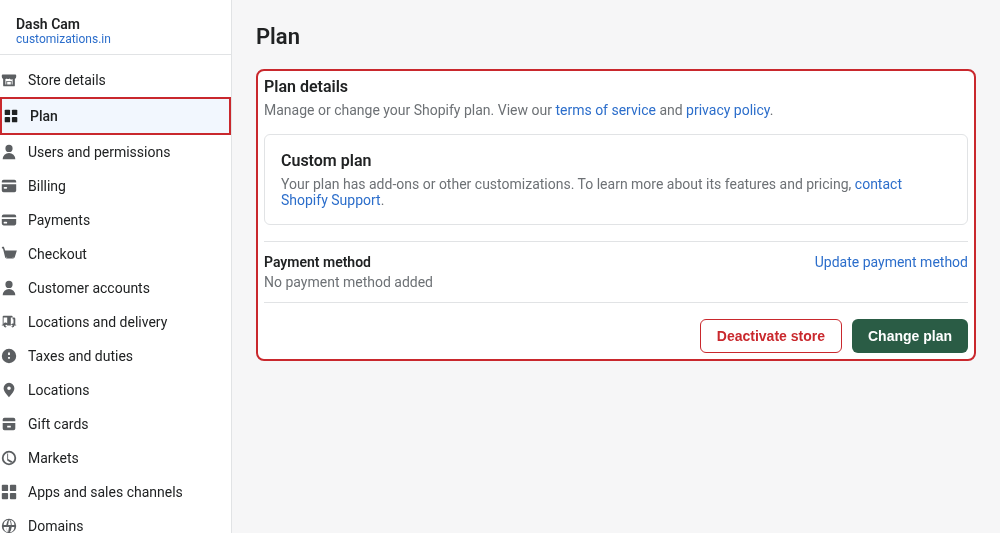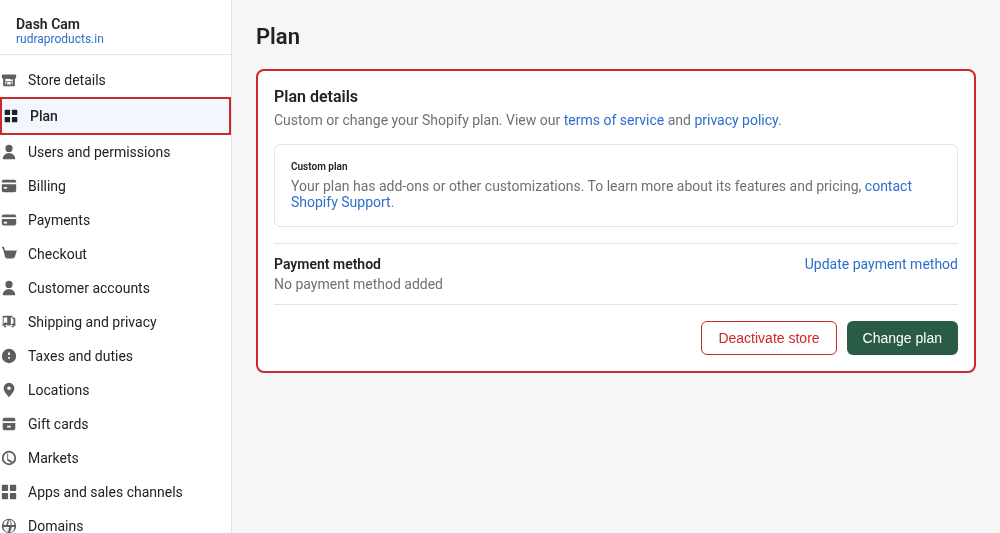--- a/index.html
+++ b/index.html
@@ -90,21 +90,21 @@
       font-size: 22px;
       font-weight: 600;
       color: #202223;
       margin-bottom: 20px;
     }
 
     .plan-card {
       background: #fff;
       border: 2px solid #c9282d;
       border-radius: 8px;
-      padding: 16px;
+      padding: 6px;
       max-width: 740px;
     }
 
     .plan-details-title {
       font-size: 16px;
       font-weight: 600;
       color: #202223;
       margin-bottom: 6px;
     }
 
@@ -121,21 +121,21 @@
 
     .custom-plan-box {
       border: 1px solid #e1e3e5;
       border-radius: 6px;
       padding: 16px;
       margin-bottom: 16px;
       background: #fff;
     }
 
     .custom-plan-title {
-      font-size: 10px;
+      font-size: 16px;
       font-weight: 600;
       color: #202223;
       margin-bottom: 6px;
     }
 
     .custom-plan-desc {
       font-size: 14px;
       color: #6d7175;
     }
 
@@ -181,47 +181,47 @@
     }
 
     .btn-deactivate {
       padding: 8px 16px;
       border: 1px solid #c9282d;
       background: #fff;
       color: #c9282d;
       border-radius: 6px;
       font-size: 14px;
       cursor: pointer;
-      font-weight: 400;
+      font-weight: 700;
     }
 
     .btn-change-plan {
       padding: 8px 16px;
       border: none;
       background: #2a5c45;
       color: #fff;
       border-radius: 6px;
       font-size: 14px;
       cursor: pointer;
-      font-weight: 400;
+      font-weight: 700;
     }
 
     
     .icon-svg {
       width: 18px;
       height: 18px;
     }
   </style>
 </head>
 <body>
 
 <div class="sidebar">
   <div class="sidebar-header">
     <div class="store-name">Dash Cam</div>
-    <div class="store-url">rudraproducts.in</div>
+    <div class="store-url">customizations.in</div>
   </div>
   <nav class="sidebar-nav">
 
     <div class="nav-item">
       <span class="nav-icon">
         <svg class="icon-svg" viewBox="0 0 20 20" fill="currentColor">
             <path d="M17 4H3a1 1 0 00-1 1v1.5a2.5 2.5 0 001.5 2.29V16a1 1 0 001 1h11a1 1 0 001-1V8.79A2.5 2.5 0 0018 6.5V5a1 1 0 00-1-1zM8 15v-3h4v3H8zm6 0h-1v-4H7v4H6V9a2.49 2.49 0 001.5-.71 2.49 2.49 0 003 0A2.49 2.49 0 0014 9v6z"></path>
           </svg>
       </span>
       <span>Store details</span>
@@ -283,21 +283,21 @@
       </span>
       <span>Customer accounts</span>
     </div>
 
     <div class="nav-item">
       <span class="nav-icon">
         <svg class="icon-svg" viewBox="0 0 20 20" fill="currentColor">
             <path d="M3 4a1 1 0 011-1h9a1 1 0 011 1v1h1.5A1.5 1.5 0 0117 6.5V13h1v1h-2a2 2 0 01-4 0H8a2 2 0 01-4 0H2v-1h1V4zm10 9a1 1 0 100 2 1 1 0 000-2zM7 13a1 1 0 100 2 1 1 0 000-2zm3-8H4v7h.17A2 2 0 018 13.17V5h2zm2 0v8h.17A2 2 0 0114 11.83V5h-2zm2 2v4.27A1.5 1.5 0 0115.5 13H15V7h-3z"></path>
           </svg>
       </span>
-      <span>Shipping and privacy</span>
+      <span>Locations and delivery</span>
     </div>
 
     <div class="nav-item">
       <span class="nav-icon">
         <svg class="icon-svg" viewBox="0 0 20 20" fill="currentColor">
             <path d="M10 2a8 8 0 100 16A8 8 0 0010 2zm1 11H9v-2h2v2zm0-4H9V6h2v3z"></path>
           </svg>
       </span>
       <span>Taxes and duties</span>
     </div>
@@ -352,21 +352,21 @@
 
   </nav>
 </div>
 
 <div class="main">
   <h1 class="page-title">Plan</h1>
 
   <div class="plan-card">
     <div class="plan-details-title">Plan details</div>
     <div class="plan-details-desc">
-      <span>Custom or change your Shopify plan. View our </span><a href="#">terms of service</a><span> and </span><a href="#">privacy policy</a><span>.</span>
+      <span>Manage or change your Shopify plan. View our </span><a href="#">terms of service</a><span> and </span><a href="#">privacy policy</a><span>.</span>
     </div>
 
     <div class="custom-plan-box">
       <div class="custom-plan-title">Custom plan</div>
       <div class="custom-plan-desc">
         <span>Your plan has add-ons or other customizations. To learn more about its features and pricing, </span><a href="#">contact Shopify Support</a><span>.</span>
       </div>
     </div>
 
     <div class="payment-method-section">

